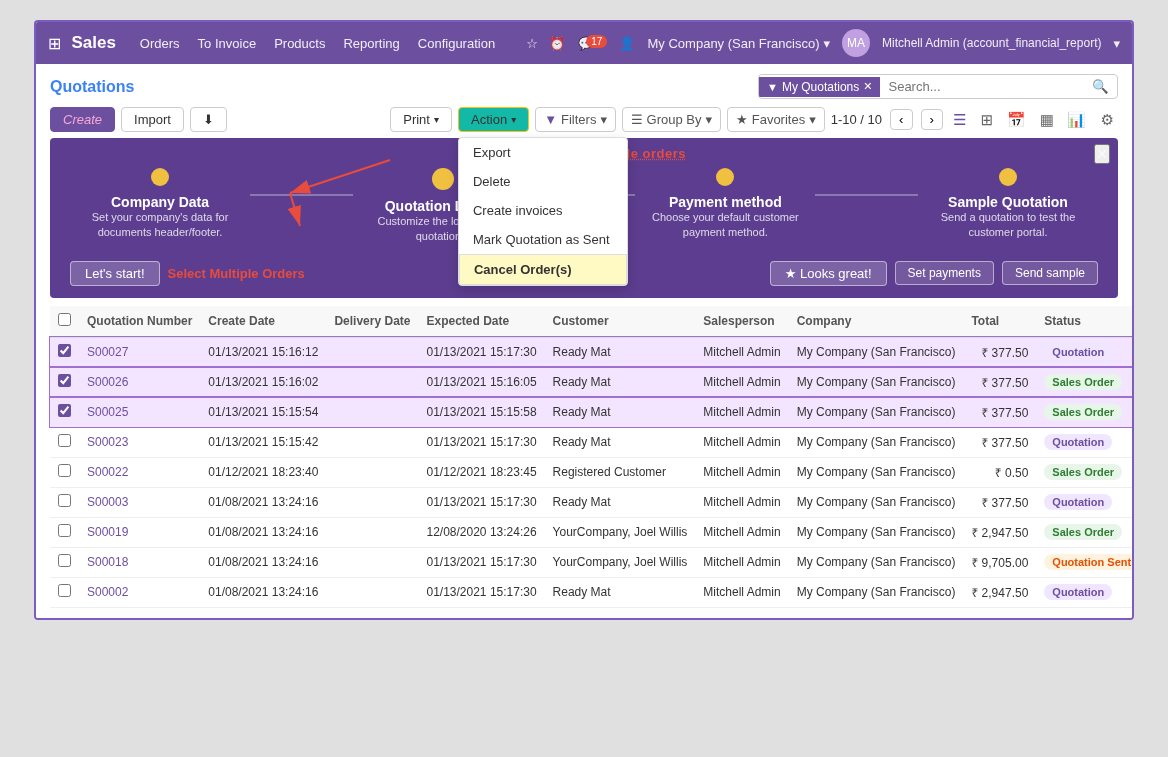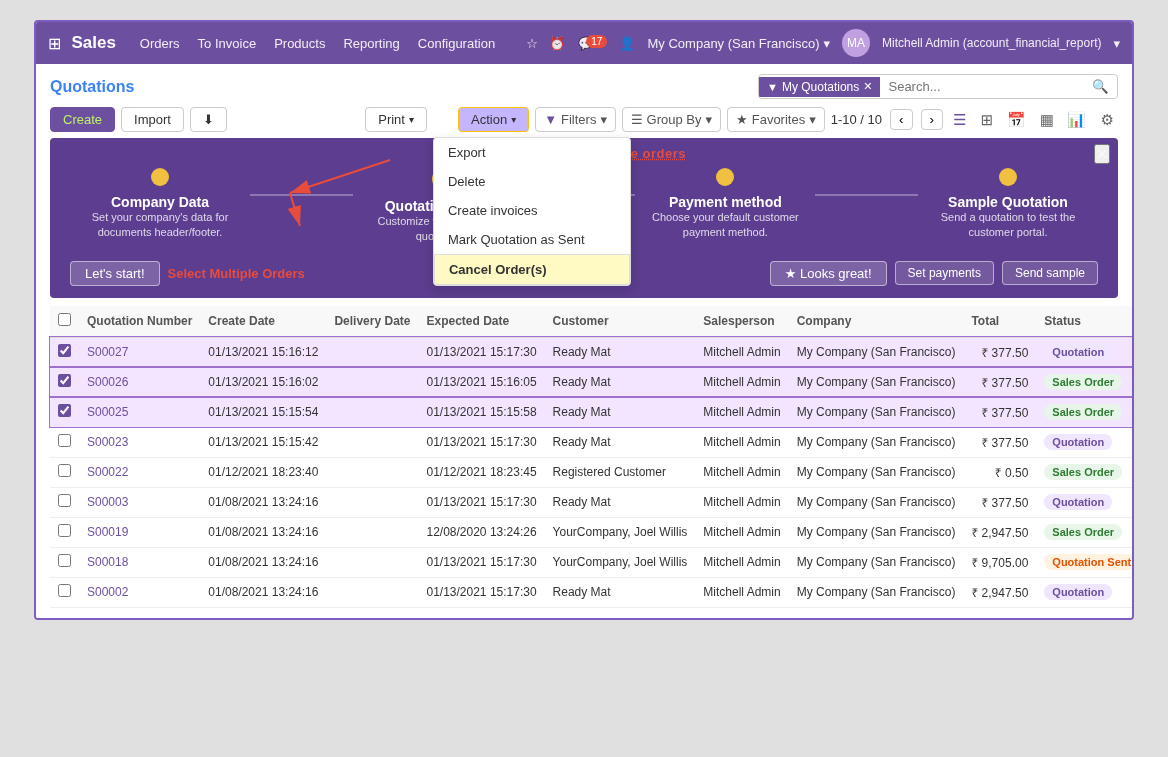--- a/index.html
+++ b/index.html
@@ -142,22 +142,23 @@
       border-radius: 4px;
       border: 1px solid #ccc;
       background: #fff;
       cursor: pointer;
       font-size: 13px;
       color: #333;
       display: flex; align-items: center; gap: 4px;
     }
     .btn.primary {
       background: #6d4fa0;
-      color: #bef264;
+      color: #f9a8d4;
       border-color: #6d4fa0;
+      font-style: italic;
     }
     .btn .caret { font-size: 10px; }
 
     .spacer { flex: 1; }
 
     .pagination {
       display: flex;
       align-items: center;
       gap: 8px;
       font-size: 13px;
@@ -278,21 +279,21 @@
     
     .dropdown-menu {
       position: absolute;
       top: 68px;
       left: 200px;
       background: #fff;
       border: 1px solid #ddd;
       border-radius: 4px;
       box-shadow: 0 4px 12px rgba(0,0,0,0.15);
       z-index: 100;
-      width: 198px;
+      width: 170px;
     }
     .dropdown-menu .dropdown-item {
       padding: 7px 14px;
       cursor: pointer;
       color: #333;
       font-size: 13px;
     }
     .dropdown-menu .dropdown-item.highlighted {
       background: #fff9c4;
       font-weight: bold;
@@ -427,21 +428,21 @@
 
       <div class="spacer"></div>
 
       <div style="position:relative;">
         <button class="btn">
           <span>Print</span>
           <span class="caret">▾</span>
         </button>
       </div>
       <div style="position:relative;">
-        <button class="btn" style="background:#c4b5fd; border-color:#ffc107;margin-left:25px;">
+        <button class="btn" style="background:#14b8a6; border-color:#ffc107;">
           <span>Action</span>
           <span class="caret">▾</span>
         </button>
 
         <div class="dropdown-menu" style="top:30px; left:0;">
           <div class="dropdown-item">Export</div>
           <div class="dropdown-item">Delete</div>
           <div class="dropdown-item">Create invoices</div>
           <div class="dropdown-item">Mark Quotation as Sent</div>
           <div class="dropdown-item highlighted" style="background:#fff9c4; font-weight:bold; border:1px solid #ddd;">Cancel Order(s)</div>

